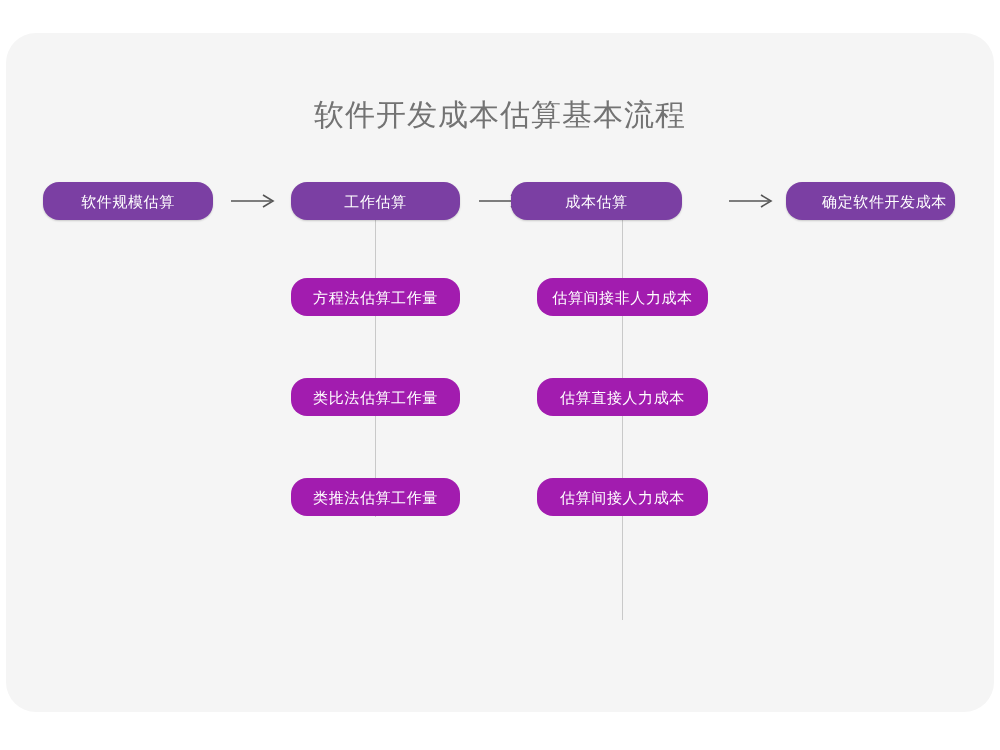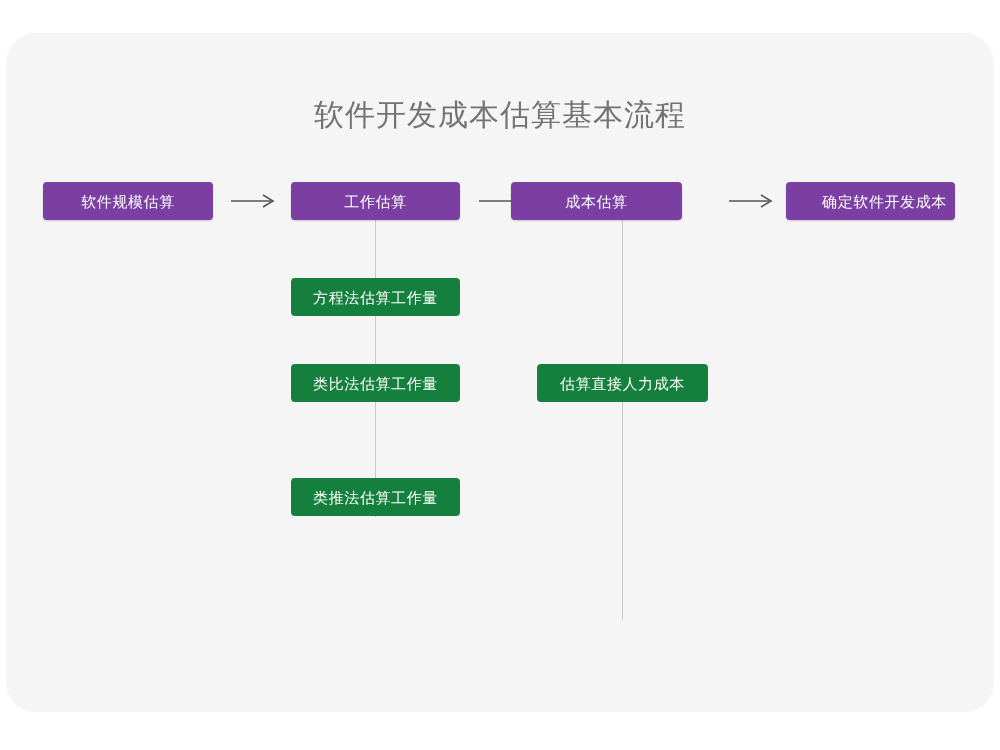--- a/index.html
+++ b/index.html
@@ -44,48 +44,48 @@
     white-space: nowrap;
   }
 
   
   .node {
     position: absolute;
     box-sizing: border-box;
     display: flex;
     align-items: center;
     justify-content: center;
-    border-radius: 4px;
+    border-radius: 16px;
     color: #ffffff;
     font-size: 15px;
     line-height: 1;
     letter-spacing: 0.6px;
     white-space: nowrap;
     z-index: 3;
   }
   .node.primary {
     background: #7b3fa3;
     box-shadow: 0 1px 2px rgba(0,0,0,0.18);
   }
   .node.secondary {
-    background: #15803d;
+    background: #a21caf;
   }
 
   
   .row-top { top: 182px; height: 38px; }
   .n1 { left: 43px;  width: 170px; }
   .n2 { left: 291px; width: 169px; }
   .n3 { left: 511px; width: 171px; }
   .n4 { left: 786px; width: 169px; padding-left: 28px; }
 
   
   .colA { left: 291px; width: 169px; height: 38px; }
   .colB { left: 537px; width: 171px; height: 38px; }
   .r1 { top: 278px; }
-  .r2 { top: 364px; }
+  .r2 { top: 378px; }
   .r3 { top: 478px; }
   .r4 { top: 581px; }
 
   
   .vline {
     position: absolute;
     width: 1px;
     background: #c9c9c9;
     z-index: 1;
   }
@@ -140,15 +140,17 @@
     <svg width="44" height="16" viewBox="0 0 44 16">
       <line x1="0" y1="8" x2="40" y2="8" stroke="#555555" stroke-width="1.4"></line>
       <polyline points="32,2 42,8 32,14" fill="none" stroke="#555555" stroke-width="1.6"></polyline>
     </svg>
   </div>
 
   <div class="node secondary colA r1">方程法估算工作量</div>
   <div class="node secondary colA r2">类比法估算工作量</div>
   <div class="node secondary colA r3">类推法估算工作量</div>
 
+  <div class="node secondary colB r1">估算间接非人力成本</div>
   <div class="node secondary colB r2">估算直接人力成本</div>
+  <div class="node secondary colB r3">估算间接人力成本</div>
 
 </div>
 
 </body></html>

